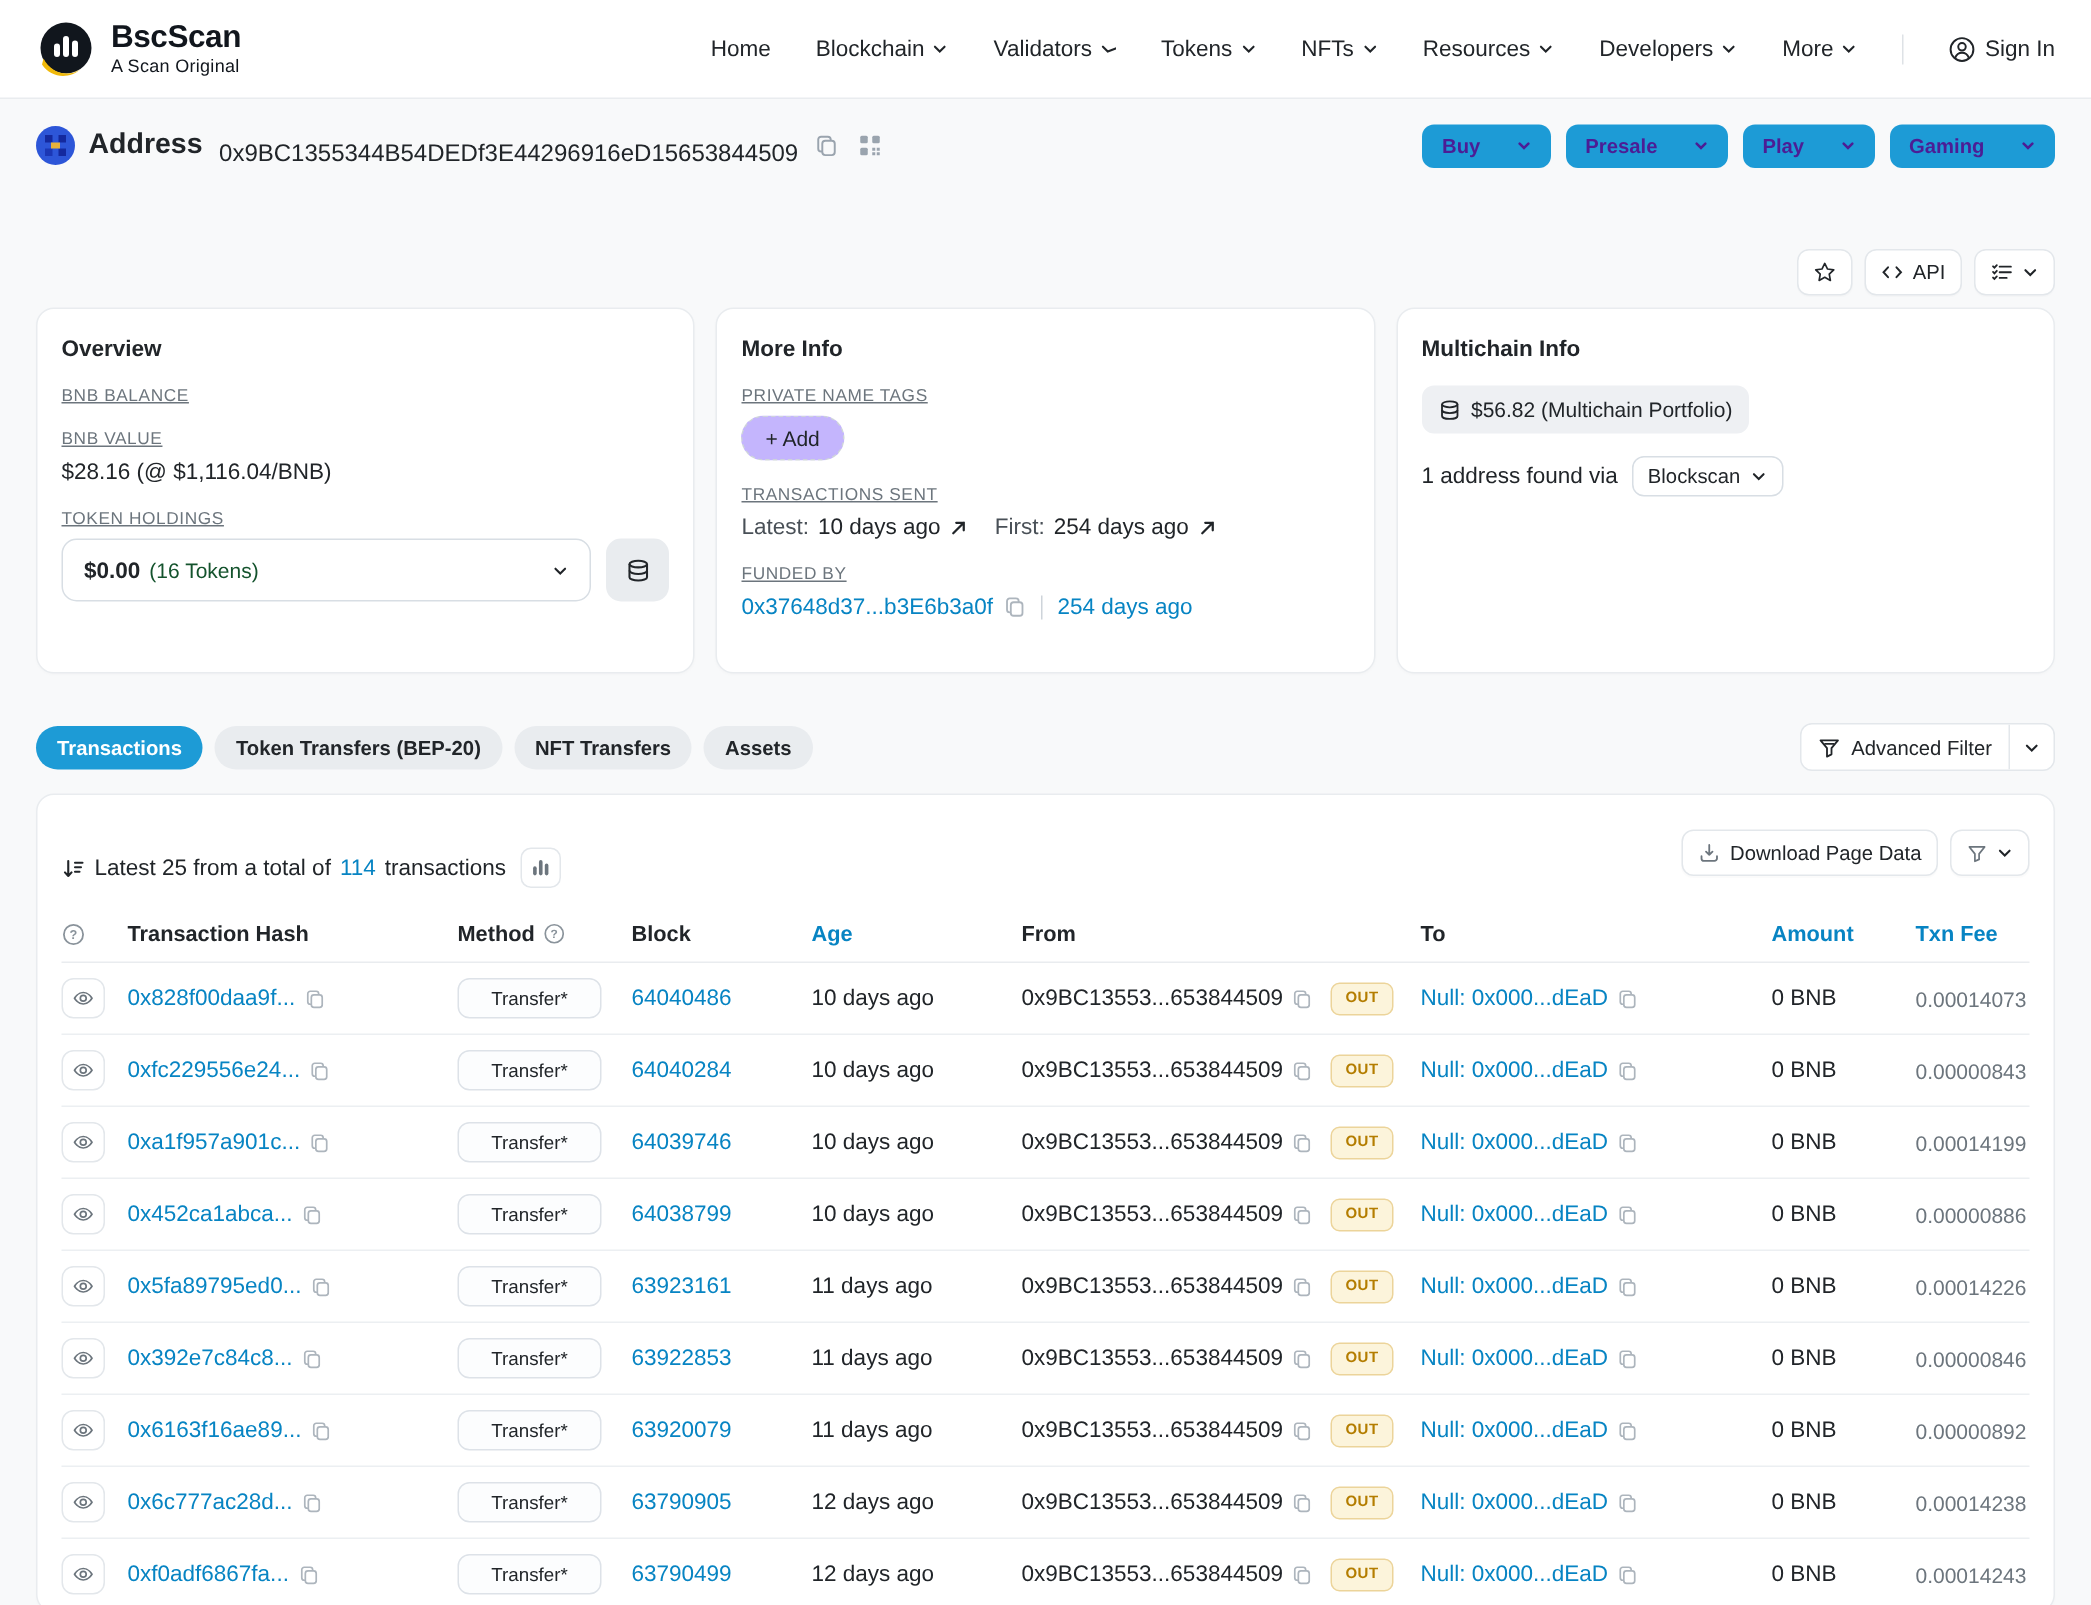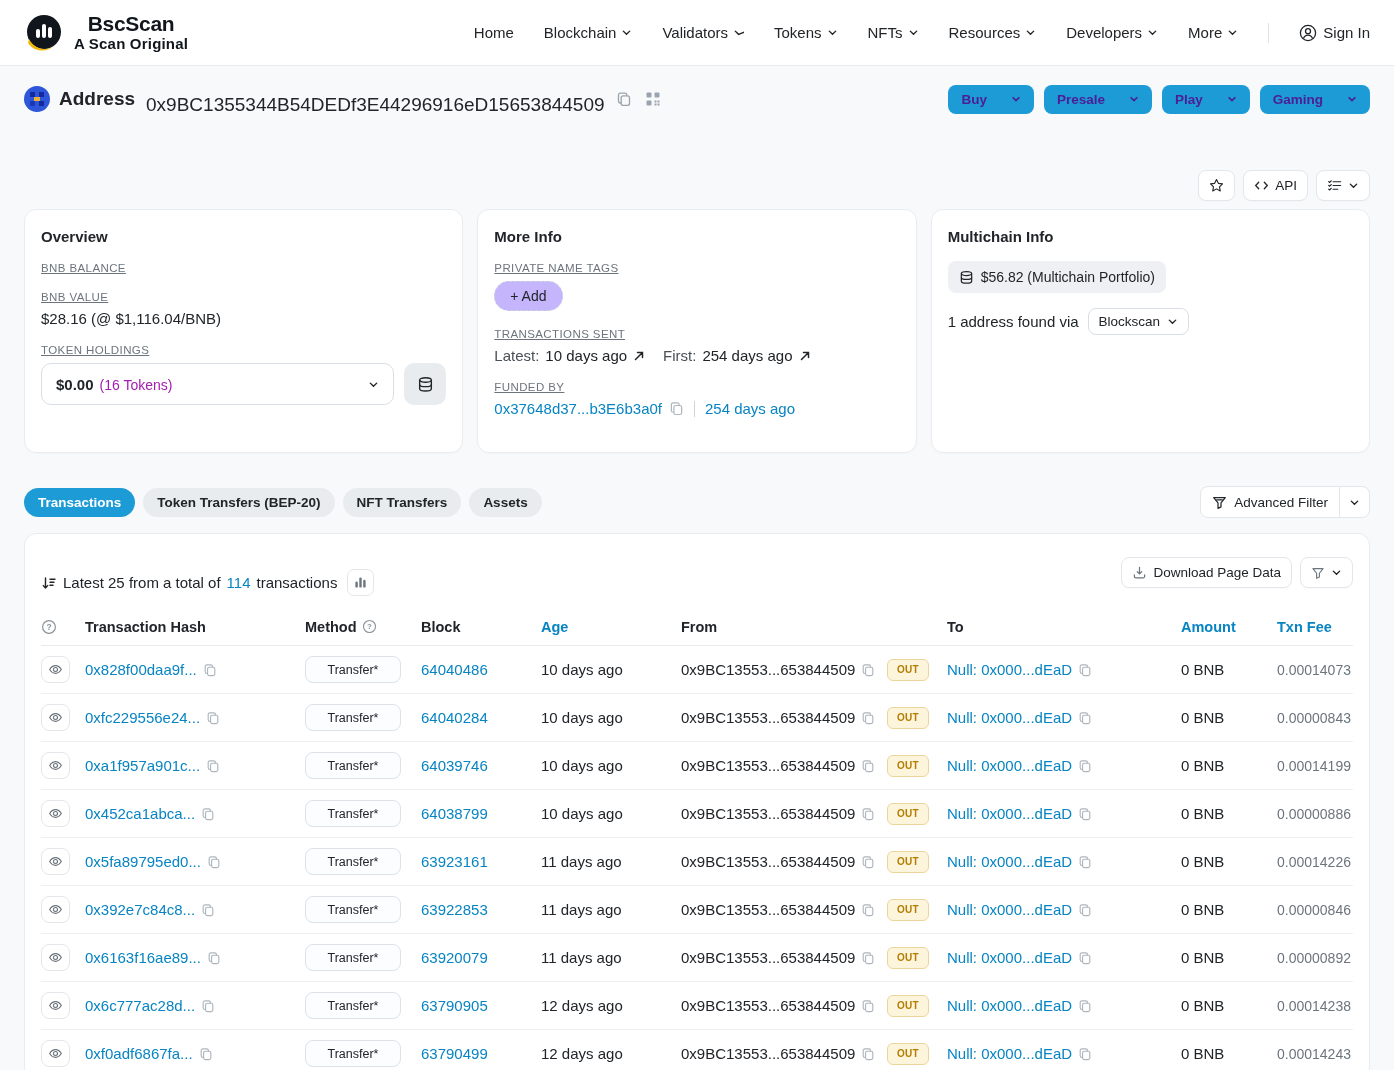--- a/index.html
+++ b/index.html
@@ -5,52 +5,52 @@
   * { margin:0; padding:0; box-sizing:border-box; }
   html,body { width:1394px; height:1070px; overflow:hidden; }
   body { font-family:"Liberation Sans","DejaVu Sans",sans-serif; background:#f8f9fa; color:#212529; font-size:15px; }
   a { text-decoration:none; }
   .link { color:#0784c3; cursor:pointer; }
   svg { display:block; }
 
   
   .navbar { height:66px; background:#fff; border-bottom:1px solid #e9ecef; display:flex; align-items:center; justify-content:space-between; padding:0 24px; }
   .brand { display:flex; align-items:center; gap:8px; }
-  .brand-text .name { font-size:21px; font-weight:700; color:#11161d; letter-spacing:-.3px; line-height:1.05;text-align:center; }
-  .brand-text .tag { font-size:15px; font-weight:700; color:#11161d; letter-spacing:.2px; }
+  .brand-text .name { font-size:21px; font-weight:700; color:#11161d; letter-spacing:-.3px; line-height:1.05; }
+  .brand-text .tag { font-size:12px; font-weight:400; color:#11161d; letter-spacing:.2px; }
   .nav { display:flex; align-items:center; gap:30px; }
   .nav-item { display:flex; align-items:center; gap:5px; font-size:15px; color:#212529; cursor:pointer; }
   .chev { width:11px; height:11px; }
   .nav-sep { width:1px; height:20px; background:#dee2e6; }
   .signin { display:flex; align-items:center; gap:6px; font-size:15px; color:#212529; cursor:pointer; }
 
   
   .hero { display:flex; align-items:center; justify-content:space-between; padding:16px 24px 0 24px; }
   .hero-left { display:flex; align-items:center; gap:9px; }
   .hero-title { font-size:19px; font-weight:700; }
-  .hero-addr { font-size:19px; color:#212529; margin-left:2px;margin-top:12px; }
+  .hero-addr { font-size:16px; color:#212529; margin-left:2px;margin-top:12px; }
   .icon-btn-plain { background:none; border:none; color:#9aa4ae; cursor:pointer; padding:2px; }
   .hero-actions { display:flex; gap:10px; }
   .blue-btn { display:flex; align-items:center; gap:24px; background:#1d9bd6; color:#4c1d95; border:none; border-radius:8px; padding:7px 13px; font-size:13.5px; font-weight:700; font-family:inherit; cursor:pointer; }
   .blue-btn .chev { width:10px; height:10px; }
 
   
   .toolbar-row { display:flex; justify-content:flex-end; gap:8px; padding:0 24px; margin-top:54px; }
   .tool-btn { display:flex; align-items:center; gap:6px; background:#fff; border:1px solid #e3e7eb; border-radius:8px; height:31px; padding:0 10px; font-size:13.5px; font-family:inherit; color:#212529; cursor:pointer; box-shadow:0 1px 1px rgba(0,0,0,.02); }
 
   
   .cards { display:flex; gap:14px; padding:0 24px 0 24px; margin-top:8px; }
   .card { flex:1; background:#fff; border:1px solid #e9ecef; border-radius:12px; padding:18px 16px; height:244px; box-shadow:0 1px 2px rgba(0,0,0,.02); }
   .card h2 { font-size:15px; font-weight:700; margin-bottom:4px; }
   .mini-label { font-size:11.5px; color:#6c757d; letter-spacing:.4px; margin-top:17px; margin-bottom:7px; font-weight:400;text-decoration:underline; }
   .val-row { display:flex; align-items:center; gap:7px; font-size:15px; }
   .holdings-row { display:flex; gap:10px; margin-top:2px; }
   .holdings-select { flex:1; display:flex; align-items:center; justify-content:space-between; border:1px solid #d8dee4; border-radius:10px; height:42px; padding:0 14px; background:#fff; cursor:pointer; }
   .holdings-select .amt { font-weight:700; font-size:15px; }
-  .holdings-select .cnt { color:#a21caf; font-size:14px; margin-left:6px; }
+  .holdings-select .cnt { color:#14532d; font-size:14px; margin-left:6px; }
   .wallet-btn { width:42px; height:42px; border:none; border-radius:10px; background:#e9ecef; color:#212529; display:flex; align-items:center; justify-content:center; cursor:pointer; }
   .add-btn { display:inline-flex; align-items:center; gap:4px; border:1px dashed #ced4da; border-radius:16px; background:#c4b5fd; padding:6px 15px; font-size:14px; font-family:inherit; color:#212529; cursor:pointer; }
   .sent-row { display:flex; align-items:center; gap:6px; font-size:15px; flex-wrap:wrap; }
   .sent-label { color:#495057; }
   .ext-arrow { width:12px; height:12px; color:#212529; margin-right:12px; cursor:pointer; }
   .funded-row { display:flex; align-items:center; gap:7px; font-size:15px; }
   .pipe { width:1px; height:16px; background:#ced4da; margin:0 3px; }
   .portfolio-pill { display:inline-flex; align-items:center; gap:7px; background:#eef0f3; border:none; border-radius:8px; padding:8px 11px; font-size:14px; font-family:inherit; color:#212529; cursor:pointer; margin-top:12px; }
   .found-row { display:flex; align-items:center; gap:9px; margin-top:15px; font-size:15px; }
   .blockscan-btn { display:flex; align-items:center; gap:7px; background:#fff; border:1px solid #d8dee4; border-radius:8px; padding:5px 10px; font-size:13.5px; font-family:inherit; color:#212529; cursor:pointer; }

